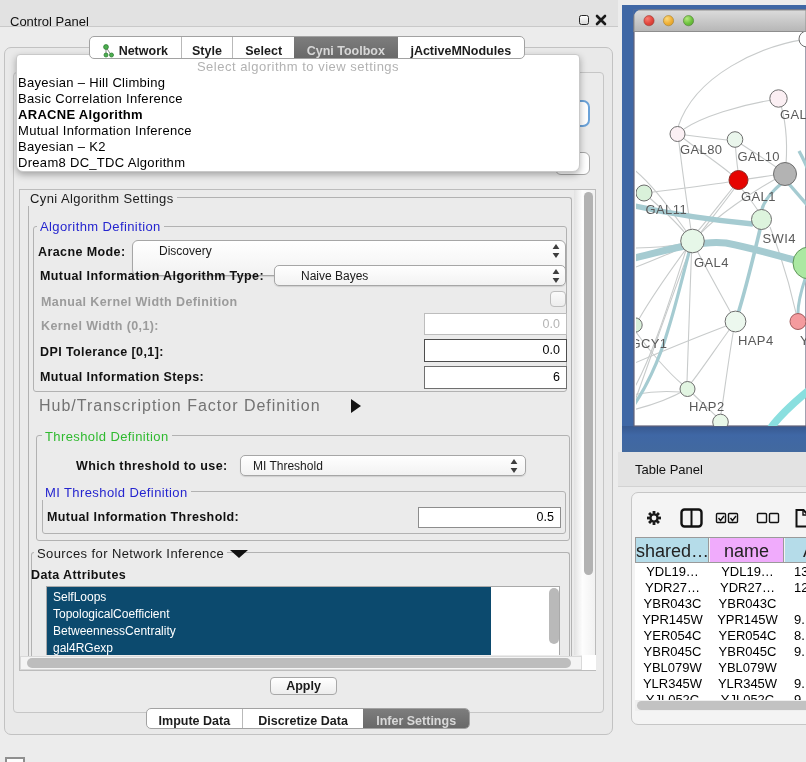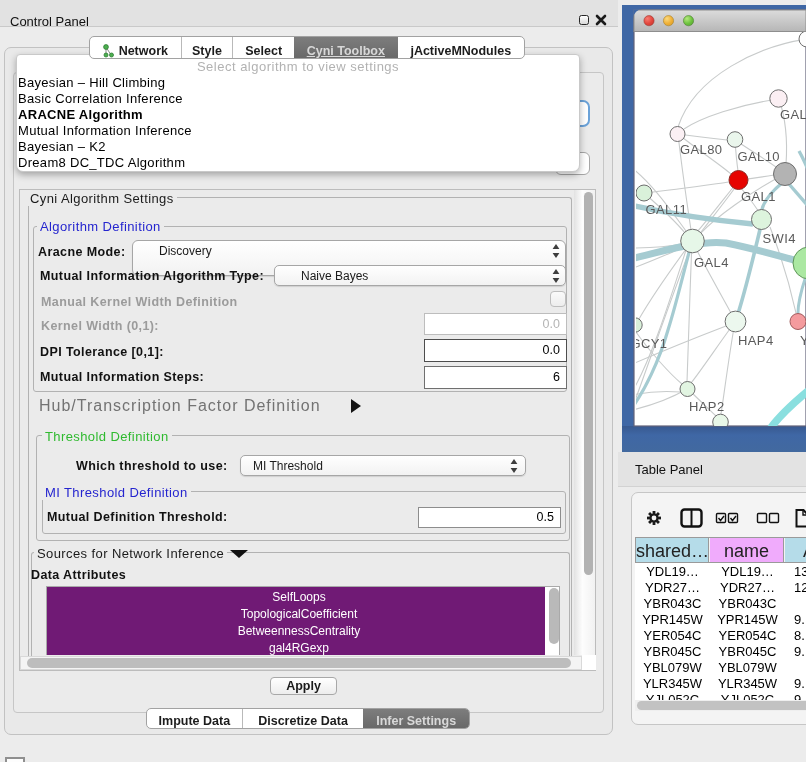--- a/index.html
+++ b/index.html
@@ -85,33 +85,33 @@
 <div class="combo" style="left:240px;top:455px;width:286px;height:21px;">
     <span class="ct" style="left:12px;">MI Threshold</span>
   <svg class="abs" style="right:7px;top:3px;" width="8" height="14" viewBox="0 0 8 14">
       <path d="M4 0 L7.4 5 H0.6 Z" fill="#3d3d3d"></path>
       <path d="M4 14 L7.4 9 H0.6 Z" fill="#3d3d3d"></path>
     </svg>
 </div>
 
 <div class="group" style="left:42px;top:491px;width:524px;height:43px;"></div>
 <div class="gtitle" style="left:42px;top:485px;color:#2525cf;">MI Threshold Definition</div>
-<div class="lbl abs" style="left:47px;top:510px;">Mutual Definition Threshold:</div>
+<div class="lbl abs" style="left:47px;top:510px;">Mutual Information Threshold:</div>
 <div class="tfield" style="left:418px;top:507px;width:143px;height:21px;border:1px solid #8d8d8d;color:#000;line-height:19px;">0.5</div>
 
 <div class="group" style="left:31px;top:552px;width:539px;height:119px;border-bottom:none;"></div>
 <div class="gtitle" style="left:34px;top:546px;color:#1a1a1a;">Sources for Network Inference</div>
 <svg class="abs" style="left:230px;top:550px;" width="18" height="8" viewBox="0 0 18 8">
     <path d="M0 0 L18 0 L9 8 Z" fill="#111"></path>
   </svg>
 
 <div class="lbl abs" style="left:31px;top:568px;font-size:12.5px;">Data Attributes</div>
 
 <div class="abs" style="left:46px;top:586px;width:514px;height:69px;border:1px solid #a9a9a9;border-bottom:none;background:#fff;"></div>
-<div class="abs" style="left:47px;top:587px;width:498px;height:68px;background:#701a75;color:#fff;font-size:12px;text-align:center;">
+<div class="abs" style="left:47px;top:587px;width:444px;height:68px;background:#0c4a6e;color:#fff;font-size:12px;">
   <div style="padding:2px 0 0 6px;line-height:17px;">SelfLoops<br>TopologicalCoefficient<br>BetweennessCentrality<br>gal4RGexp</div>
 </div>
 <div class="abs" style="left:549px;top:588px;width:10px;height:56px;background:#b9b9b9;border-radius:5px;"></div>
 
 <div class="abs" style="left:20px;top:656px;width:562px;height:14px;background:#f4f4f4;border:1px solid #d9d9d9;"></div>
 <div class="abs" style="left:27px;top:658px;width:544px;height:10px;background:#bdbdbd;border-radius:5px;"></div>
 <div class="abs" style="left:582px;top:655px;width:14px;height:15px;background:#fff;"></div>
 
 <div class="abs" style="left:574px;top:190px;width:21px;height:465px;background:linear-gradient(90deg,#e2e2e2,#fdfdfd 40%,#f1f1f1);"></div>
 <div class="abs" style="left:584px;top:192px;width:9px;height:383px;background:#b2b2b2;border-radius:4.5px;"></div>
@@ -133,21 +133,21 @@
         <path d="M3 3 L8 11 M3 3 L3 11" stroke="#8a8a8a" stroke-width="1"></path>
         <circle cx="3" cy="3" r="2.4" fill="#4caf50" stroke="#2e7d32" stroke-width="0.8"></circle>
         <circle cx="3" cy="11" r="2" fill="#4caf50" stroke="#2e7d32" stroke-width="0.8"></circle>
         <circle cx="8.5" cy="11" r="2" fill="#4caf50" stroke="#2e7d32" stroke-width="0.8"></circle>
       </svg>
     Network</div>
     <div class="sep"></div>
   <div class="s" style="width:51px;">Style</div>
     <div class="sep"></div>
   <div class="s" style="width:61px;">Select</div>
-  <div class="s sel" style="width:104px;text-decoration:underline;">Cyni Toolbox</div>
+  <div class="s sel" style="width:104px;">Cyni Toolbox</div>
   <div class="s" style="width:127px;">jActiveMNodules</div>
 </div>
 
 <div class="abs" style="left:16px;top:54px;width:564px;height:118px;background:#fff;border:1px solid #c9c9c9;border-radius:4px 4px 7px 7px;box-shadow:0 3px 7px rgba(0,0,0,0.3);"></div>
 <div class="abs" style="left:16px;top:59px;width:564px;text-align:center;font-size:13px;color:#b2b2b2;letter-spacing:0.5px;">Select algorithm to view settings</div>
 <div class="abs" style="left:18px;top:75px;font-size:13px;color:#000;line-height:16px;white-space:nowrap;letter-spacing:0.3px;">Bayesian – Hill Climbing<br>Basic Correlation Inference<br><b>ARACNE Algorithm</b><br>Mutual Information Inference<br>Bayesian – K2<br>Dream8 DC_TDC Algorithm</div>
 
 <div class="abs" style="left:5px;top:757px;width:20px;height:12px;border:2px solid #8f8f8f;background:#fdfdfd;"></div>
 
 <svg class="abs" style="left:622px;top:5px;" width="184" height="447" viewBox="622 5 184 447">

